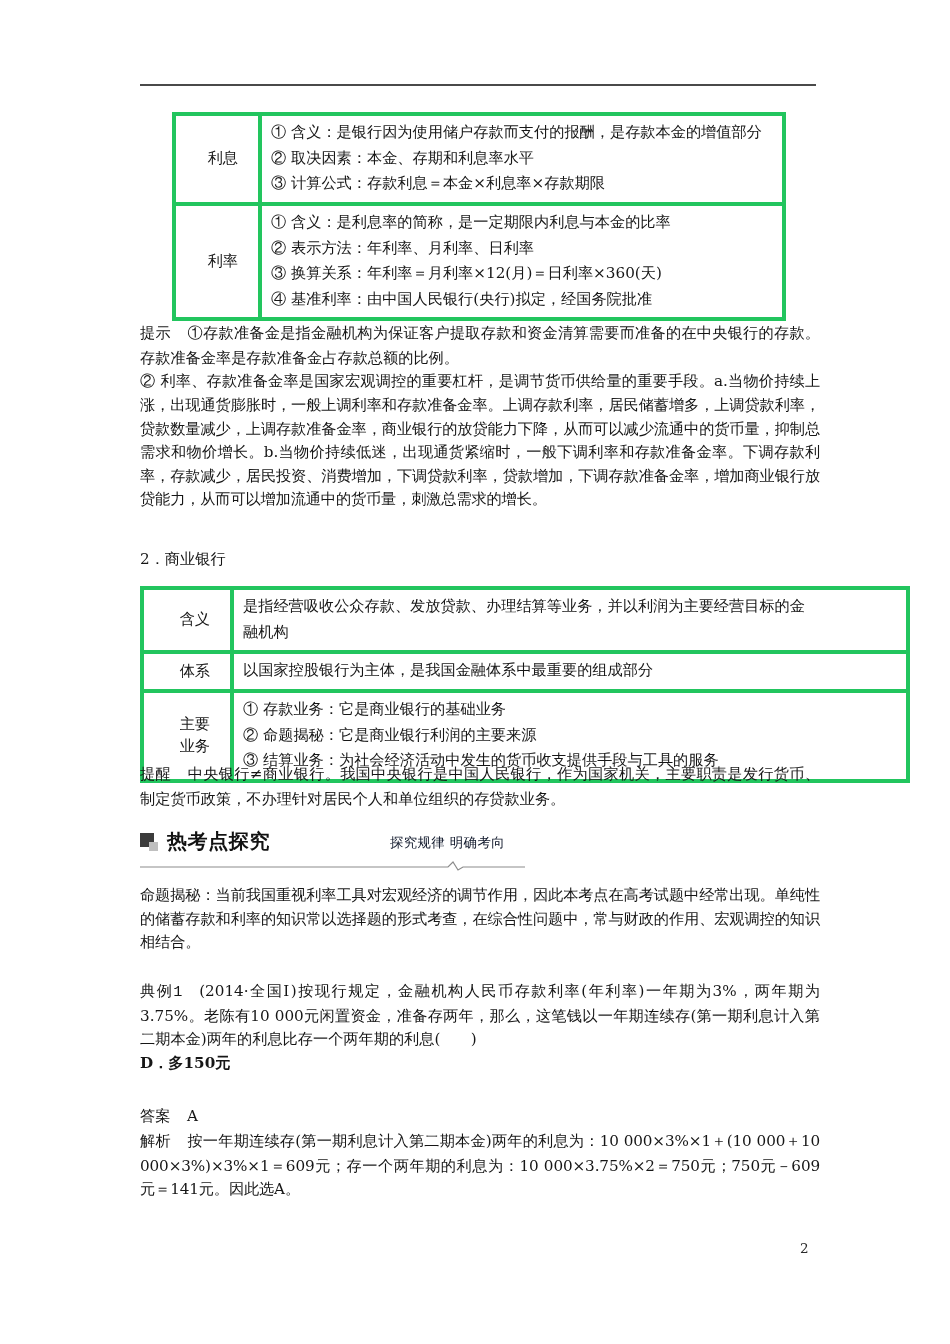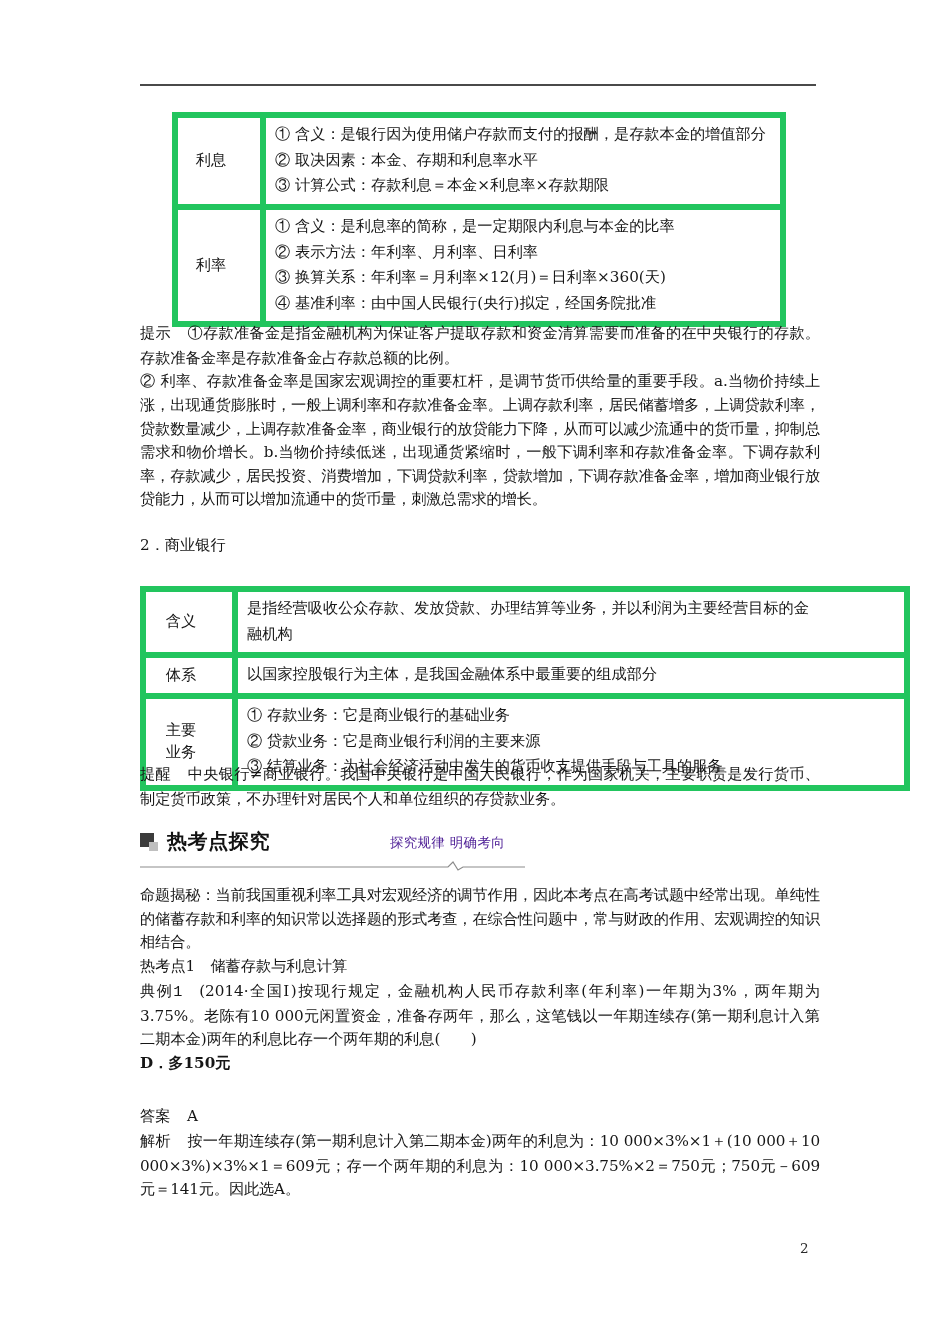--- a/index.html
+++ b/index.html
@@ -43,26 +43,26 @@
 
   
   table.doc-table {
     border-collapse: collapse;
     font-size: 15.2px;
     line-height: 1.62;
     color: #161616;
     table-layout: fixed;
   }
   table.doc-table td {
-    border: 6px solid #22c55e;
+    border: 4px solid #22c55e;
     padding: 4px 7px 5px 9px;
     vertical-align: middle;
   }
   table.doc-table td.label {
-    text-align: center;
+    text-align: right;
     padding-left: 4px;
     padding-right: 20px;
     white-space: pre-line;
     line-height: 1.5;
   }
   table.doc-table td.body ul {
     margin: 0;
     padding: 0;
     list-style: none;
   }
@@ -126,21 +126,21 @@
     font-size: 20px;
     letter-spacing: 0.6px;
     color: #121212;
   }
   .sec-sub {
     position: absolute;
     left: 250px;
     top: 6px;
     font-family: "DejaVu Sans", "Liberation Sans", sans-serif;
     font-size: 13.4px;
-    color: #4c1d95;
+    color: #0f172a;
     letter-spacing: 0.4px;
   }
   .sec-rule {
     position: absolute;
     left: 0px;
     top: 33px;
     width: 385px;
     height: 10px;
   }
 
@@ -187,21 +187,21 @@
         </tr>
       </tbody>
     </table>
   </div>
 
   <div class="content" style="top:322px;">
     <p class="para"><span class="lead">提示</span><span>①存款准备金是指金融机构为保证客户提取存款和资金清算需要而准备的在中央银行的存款。存款准备金率是存款准备金占存款总额的比例。</span></p>
     <p class="para tight">② 利率、存款准备金率是国家宏观调控的重要杠杆，是调节货币供给量的重要手段。a.当物价持续上涨，出现通货膨胀时，一般上调利率和存款准备金率。上调存款利率，居民储蓄增多，上调贷款利率，贷款数量减少，上调存款准备金率，商业银行的放贷能力下降，从而可以减少流通中的货币量，抑制总需求和物价增长。b.当物价持续低迷，出现通货紧缩时，一般下调利率和存款准备金率。下调存款利率，存款减少，居民投资、消费增加，下调贷款利率，贷款增加，下调存款准备金率，增加商业银行放贷能力，从而可以增加流通中的货币量，刺激总需求的增长。</p>
   </div>
 
-  <div class="content" style="top:534px;">
+  <div class="content" style="top:548px;">
     <p class="para">2．商业银行</p>
   </div>
 
   <div class="content" style="top:578px; height:180px;">
     <table class="doc-table table2">
       <tbody>
         <tr>
           <td class="label">含义</td>
           <td class="body">
             <ul>
@@ -217,21 +217,21 @@
               <li>以国家控股银行为主体，是我国金融体系中最重要的组成部分</li>
             </ul>
           </td>
         </tr>
         <tr>
           <td class="label">主要
 业务</td>
           <td class="body">
             <ul>
               <li>① 存款业务：它是商业银行的基础业务</li>
-              <li>② 贷款业务：它是商业银行利润的主要来源</li>
+              <li>② 命题揭秘：它是商业银行利润的主要来源</li>
               <li>③ 结算业务：为社会经济活动中发生的货币收支提供手段与工具的服务</li>
             </ul>
           </td>
         </tr>
       </tbody>
     </table>
   </div>
 
   <div class="content" style="top:763px;">
     <p class="para"><span class="lead">提醒</span><span>中央银行≠商业银行。我国中央银行是中国人民银行，作为国家机关，主要职责是发行货币、制定货币政策，不办理针对居民个人和单位组织的存贷款业务。</span></p>
@@ -248,23 +248,20 @@
       <svg class="sec-rule" viewBox="0 0 385 10" preserveAspectRatio="none">
         <path d="M0,6 L308,6 L313,1 L318,9 L323,6 L385,6" fill="none" stroke="#8c8c8c" stroke-width="1.2"></path>
       </svg>
     </div>
   </div>
 
   <div class="content" style="top:884px;">
     <p class="para tight">命题揭秘：当前我国重视利率工具对宏观经济的调节作用，因此本考点在高考试题中经常出现。单纯性的储蓄存款和利率的知识常以选择题的形式考查，在综合性问题中，常与财政的作用、宏观调控的知识相结合。</p>
   </div>
 
-  <div class="content" style="top:955px;">
-    <p class="para">热考点1　储蓄存款与利息计算</p>
-  </div>
 
   <div class="content" style="top:980px;">
     <p class="para"><span class="lead">典例1</span><span>(2014·全国Ⅰ)按现行规定，金融机构人民币存款利率(年利率)一年期为3%，两年期为3.75%。老陈有10 000元闲置资金，准备存两年，那么，这笔钱以一年期连续存(第一期利息计入第二期本金)两年的利息比存一个两年期的利息(　　)</span></p>
   </div>
 
   <div class="content" style="top:1052px;">
     <div style="display:flex;">
       <div class="para" style="width:340px;font-weight:bold;">D．多150元</div>
     </div>
   </div>

